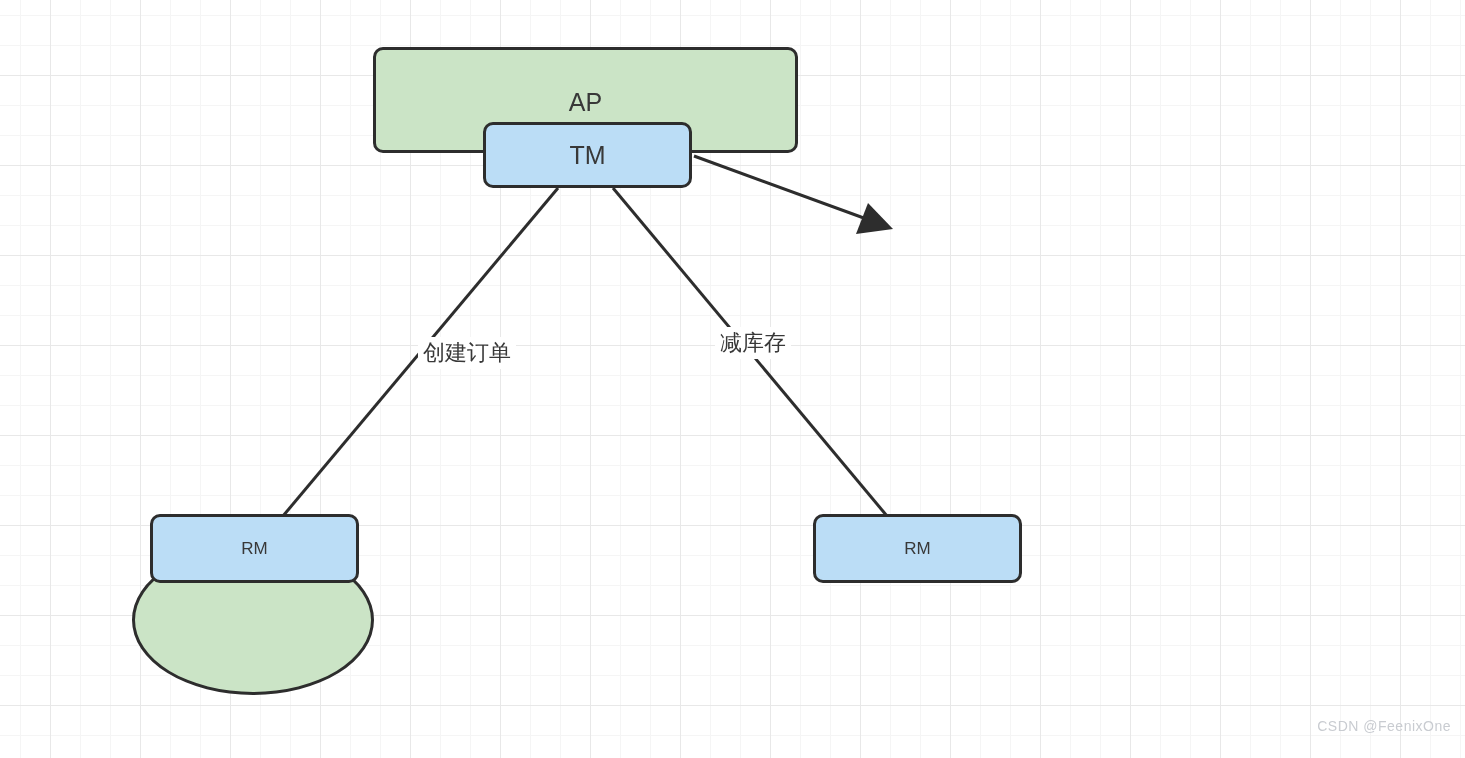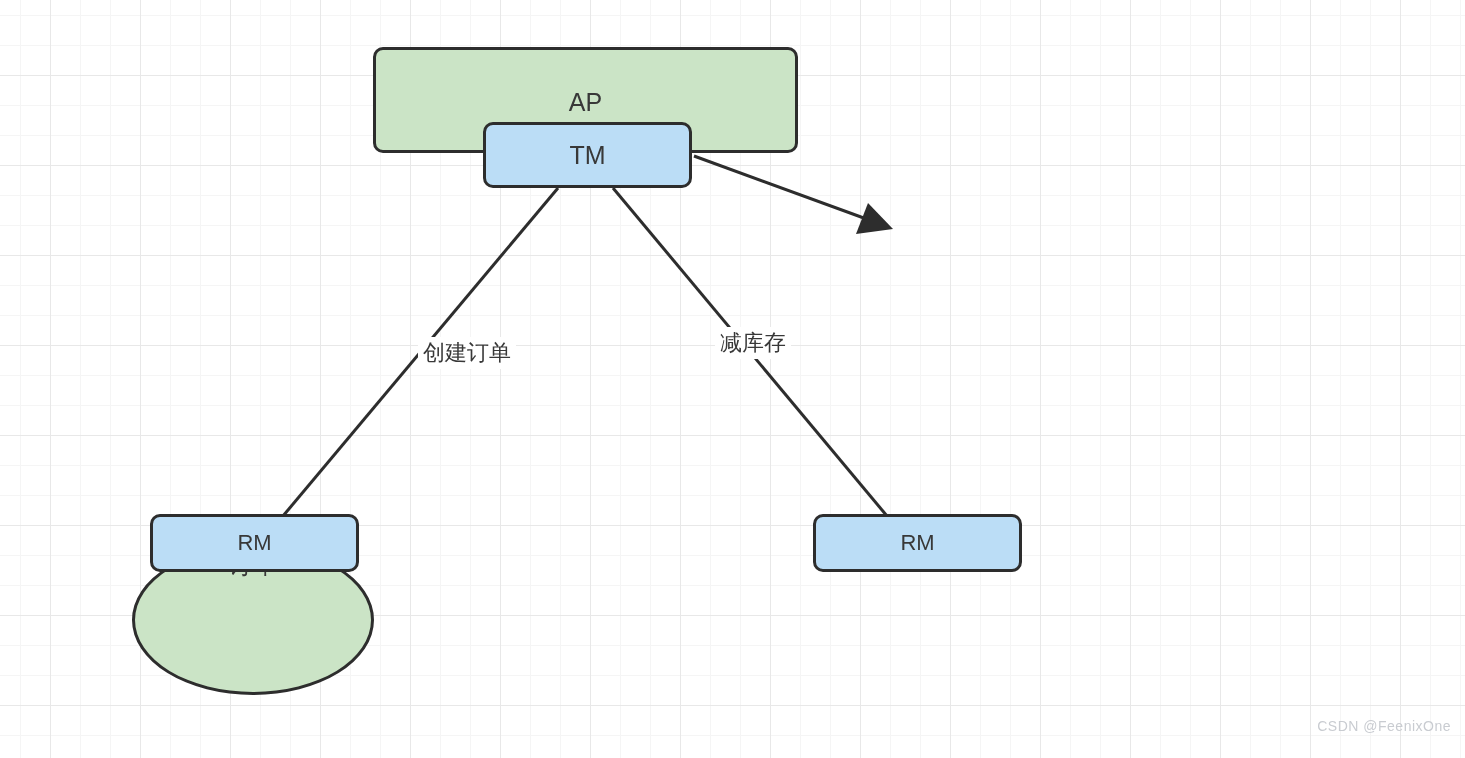--- a/index.html
+++ b/index.html
@@ -21,21 +21,21 @@
       linear-gradient(to right,#f5f5f5 1px,transparent 1px),
       linear-gradient(to bottom,#f5f5f5 1px,transparent 1px);
     background-size:90px 90px,90px 90px,30px 30px,30px 30px;
     background-position:50px 75px,50px 75px,20px 15px,20px 15px;
     padding-left:20px;
   }
   .shape{position:absolute;display:flex;align-items:center;justify-content:center;}
   .box{background:var(--green-fill);border:3px solid var(--stroke);border-radius:10px;}
   .ap{left:373px;top:47px;width:425px;height:106px;font-size:25px;z-index:2;align-items:flex-start;padding-top:38px;}
   .tm{left:483px;top:122px;width:209px;height:66px;background:var(--blue-fill);font-size:25px;z-index:3;}
-  .rm{width:209px;height:58px;background:var(--blue-fill);font-size:22px;z-index:3;}
+  .rm{width:209px;height:69px;background:var(--blue-fill);font-size:17px;z-index:3;}
   .rm-left{left:150px;top:514px;}
   .rm-right{left:813px;top:514px;}
   .ellipse{width:242px;height:150px;background:var(--green-fill);border:3px solid var(--stroke);
     border-radius:50%;font-size:25px;z-index:2;align-items:flex-start;padding-bottom:40px;}
   .ellipse-left{left:132px;top:545px;}
   .ellipse-right{left:795px;top:545px;}
   .note{
     left:897px;top:187px;width:525px;height:91px;background:var(--note-fill);
     border:4px solid var(--stroke);border-radius:2px;flex-direction:column;
     font-size:22px;line-height:31px;z-index:3;color:#2e2e2e;

